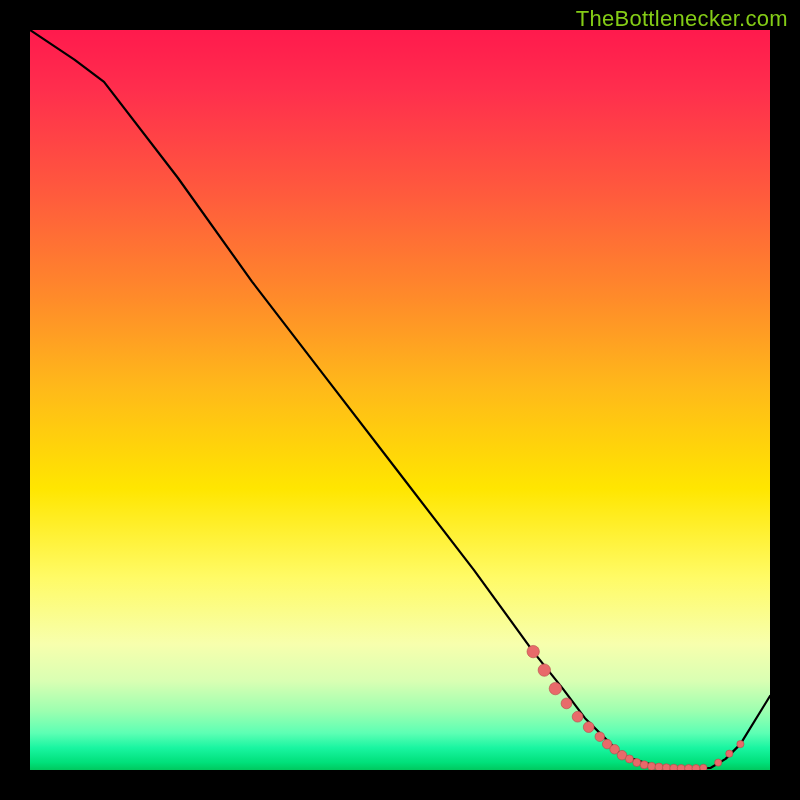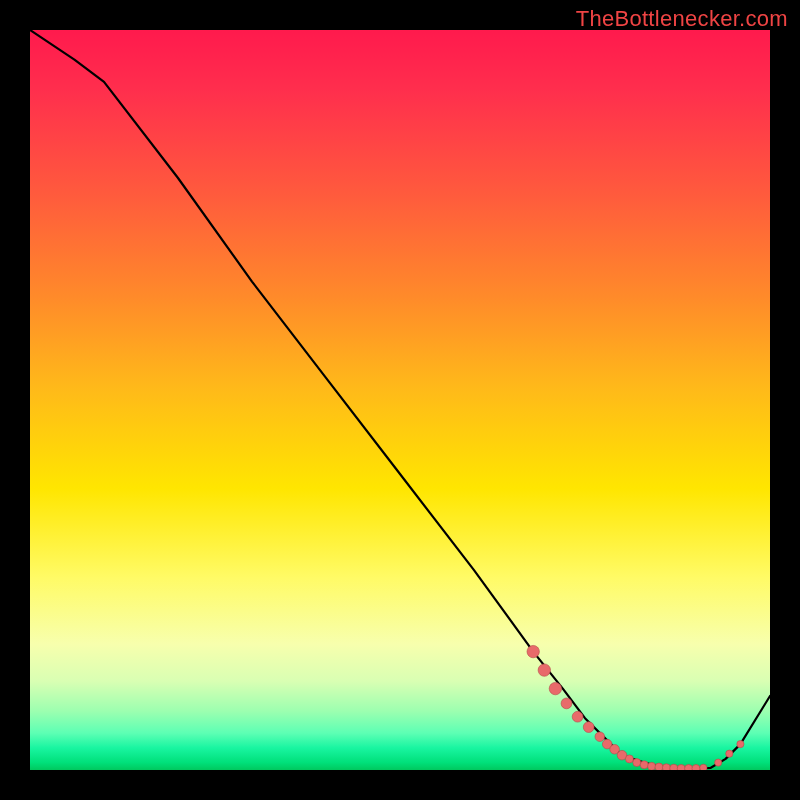--- a/index.html
+++ b/index.html
@@ -49,21 +49,21 @@
   .overlay-svg {
     position: absolute;
     inset: 0;
     width: 100%;
     height: 100%;
   }
   .watermark {
     position: absolute;
     top: 6px;
     right: 12px;
-    color: #ef4444;
+    color: #84cc16;
     font-size: 22px;
     font-weight: 400;
     letter-spacing: 0.3px;
     margin-left: 18px;
   }
 </style>
 </head>
 <body>
 
 <div class="frame">

